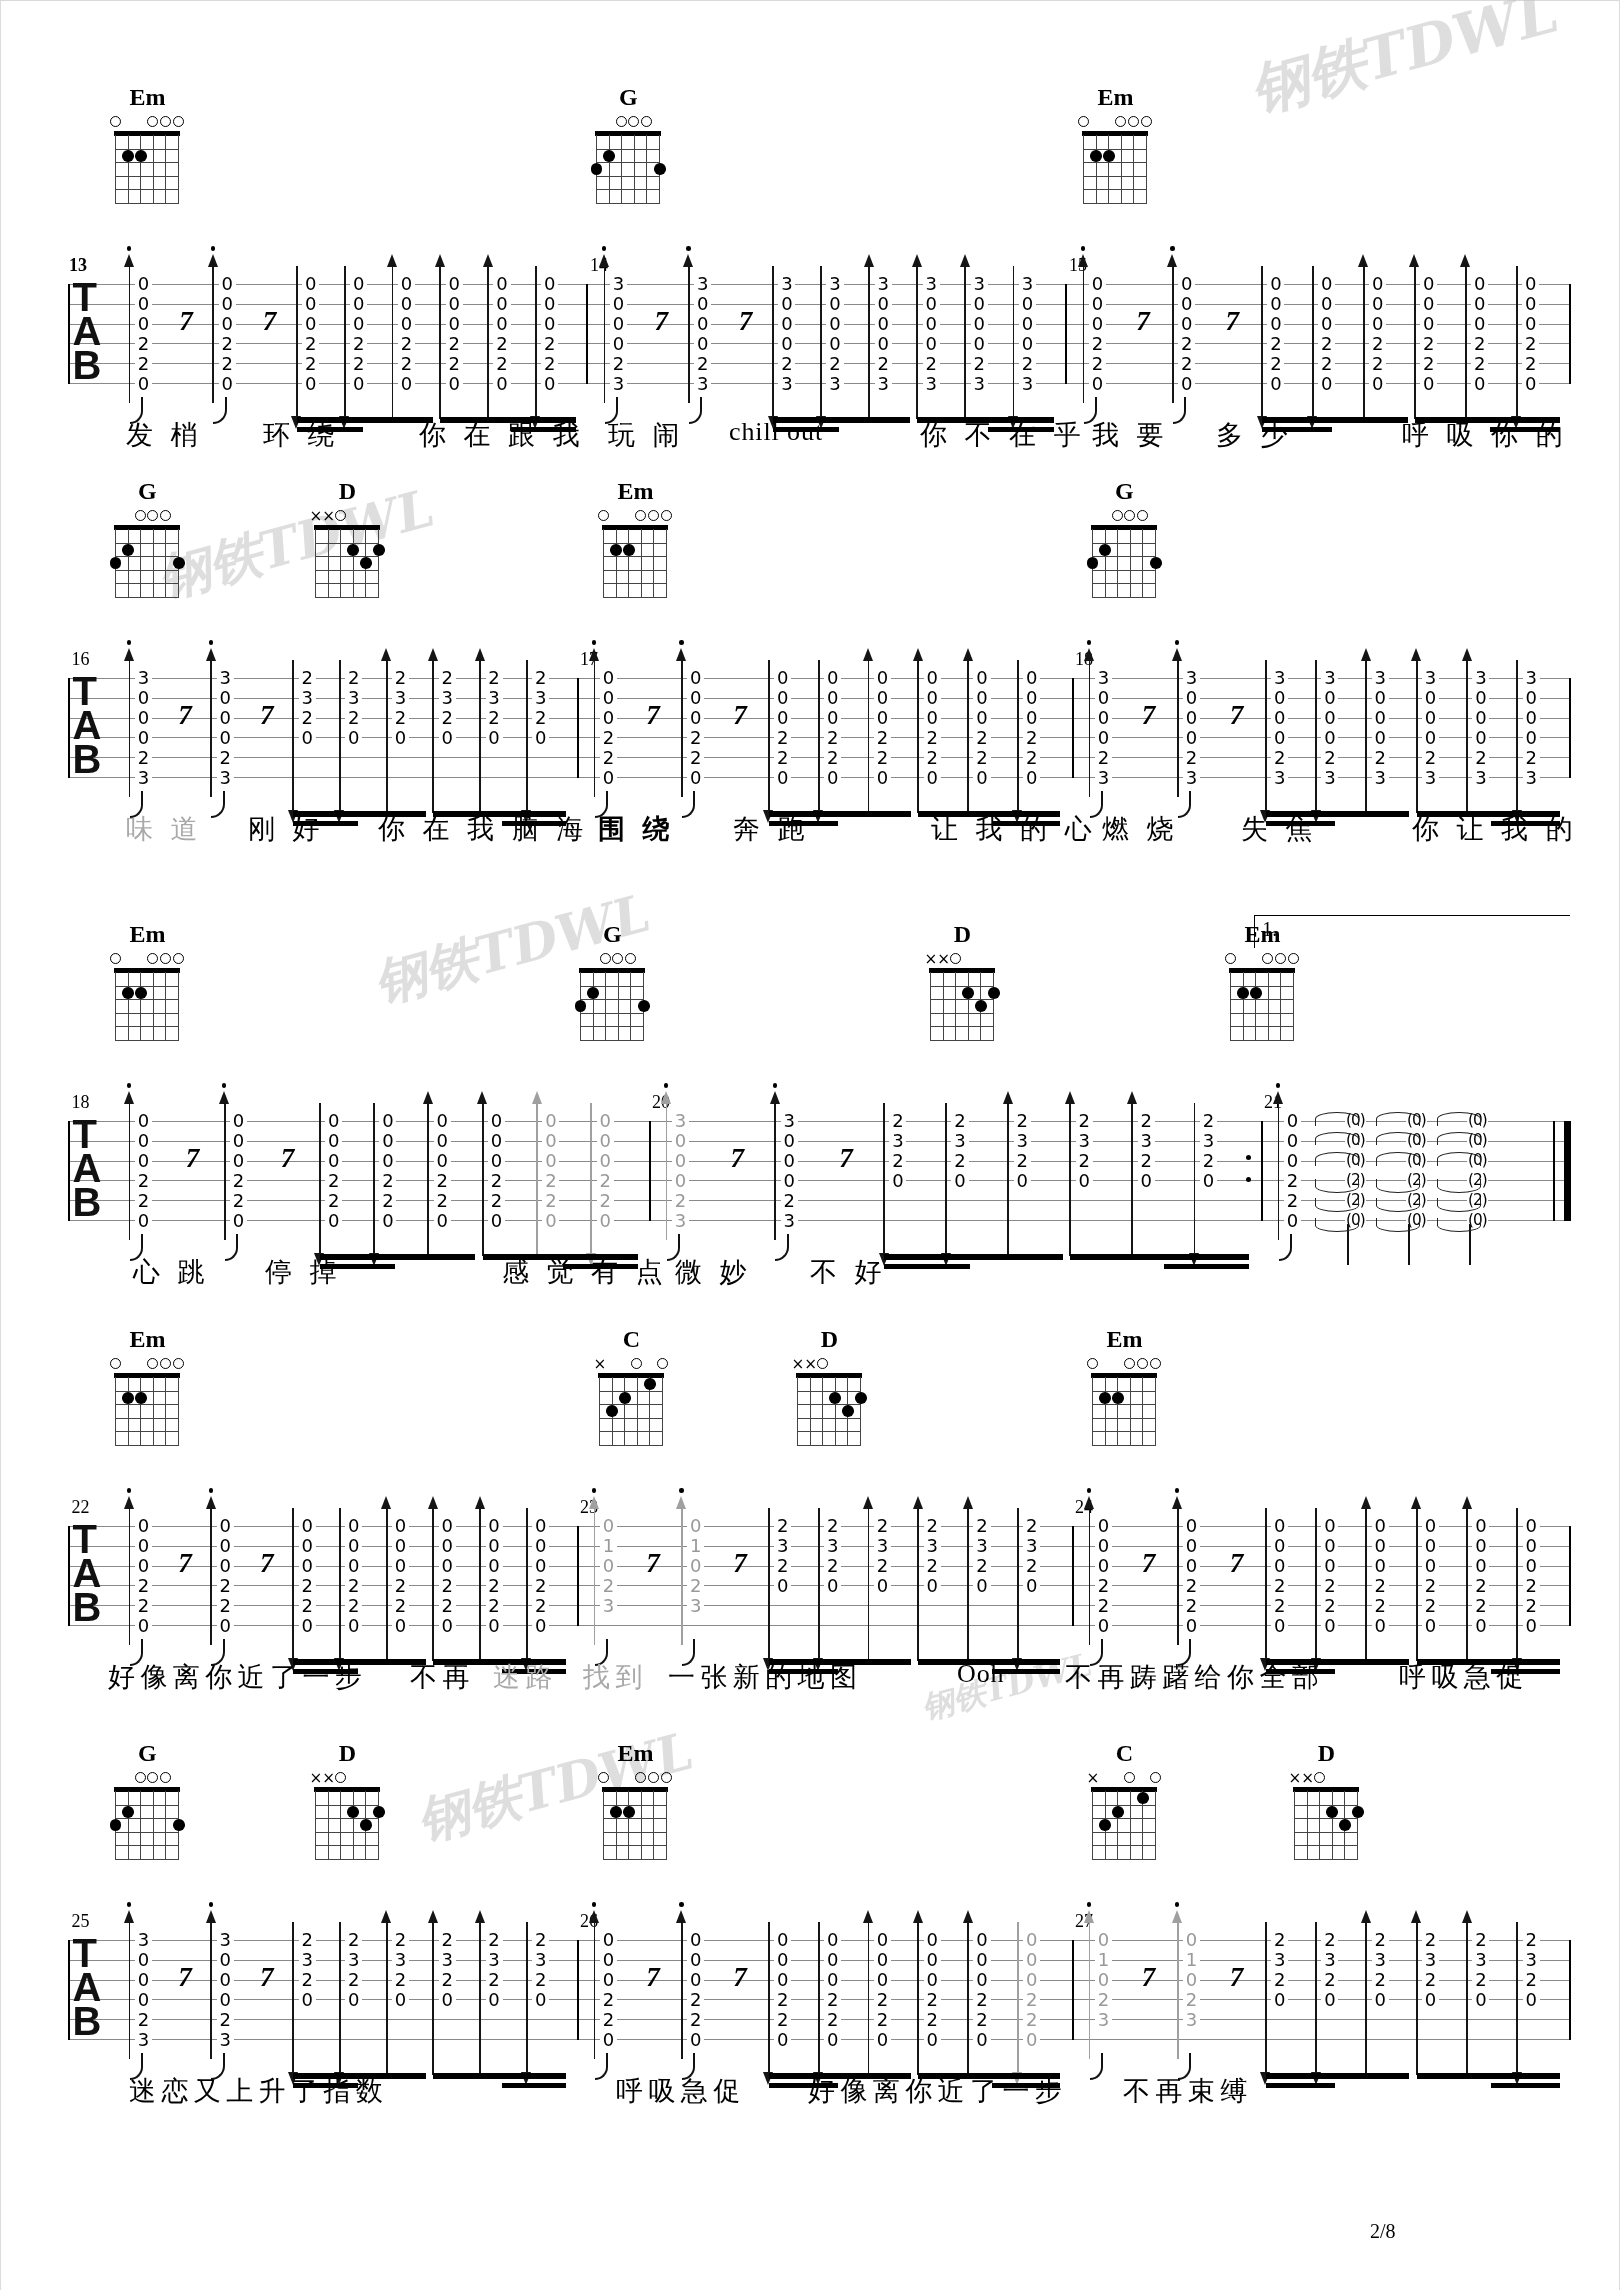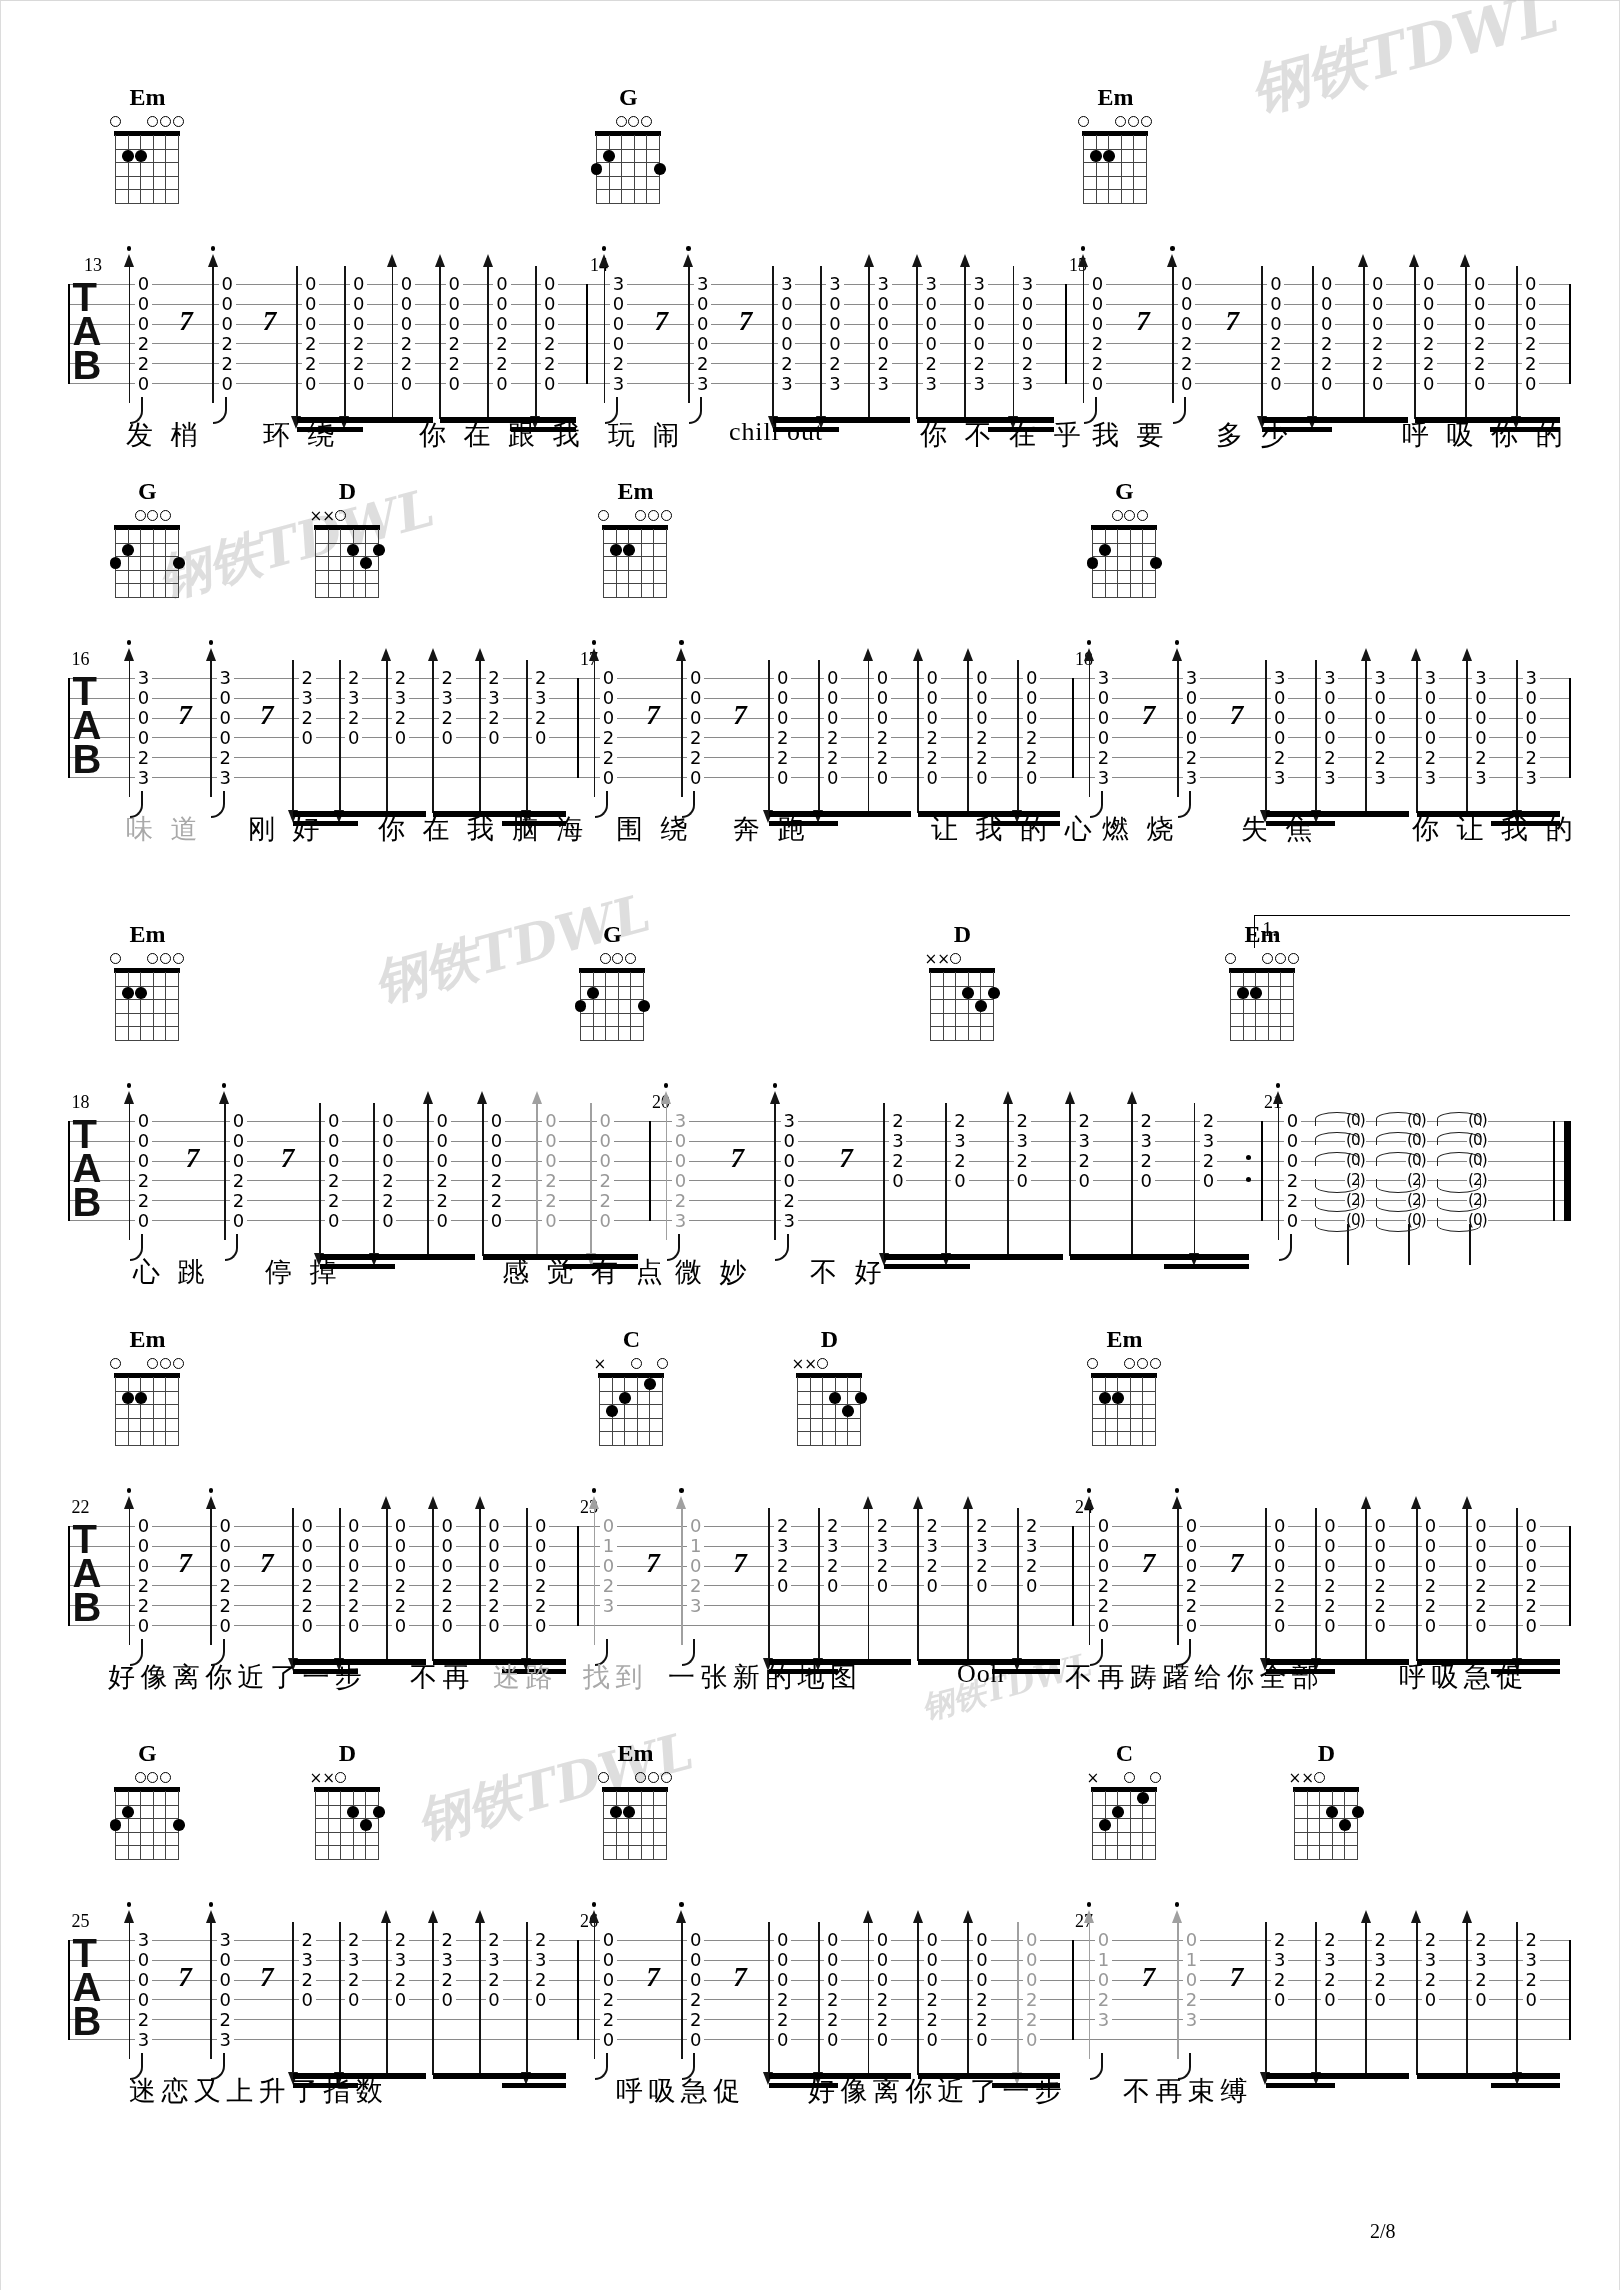--- a/index.html
+++ b/index.html
@@ -145,21 +145,21 @@
       <div class="sline" style="top: 40px;"></div>
       <div class="sline" style="top: 59px;"></div>
       <div class="sline" style="top: 79px;"></div>
       <div class="sline" style="top: 99px;"></div>
       <div class="clef">
         <span>T</span>
         <span>A</span>
         <span>B</span>
       </div>
       <div class="bar" style="left: 0px;"></div>
-      <div class="mnum" style="left: 16px;">13</div>
+      <div class="mnum" style="left: 1px; font-weight: bold;">13</div>
       <div class="evs" style="left: 58px; width: 454px;">
         <div class="col">
           <div class="arr up short"></div>
           <div class="acc"></div>
           <div class="hk"></div>
           <div class="digits">
             <span class="fret on">0</span>
             <span class="fret on">0</span>
             <span class="fret on">0</span>
             <span class="fret on">2</span>
@@ -916,21 +916,21 @@
           </div>
           <div class="beam"></div>
           <div class="beam2" style="right: 3.6px; width: 46%;"></div>
         </div>
       </div>
       <div class="bar" style="left: 1501px;"></div>
     </div>
     <div class="lyr grey" style="left: 126px; top: 811px;">味 道</div>
     <div class="lyr" style="left: 248px; top: 811px;">刚 好</div>
     <div class="lyr" style="left: 378px; top: 811px;">你 在 我 脑 海</div>
-    <div class="lyr" style="left: 616px; top: 811px;">围 绕</div>
+    <div class="lyr" style="left: 598px; top: 811px; font-weight: bold;">围 绕</div>
     <div class="lyr" style="left: 733px; top: 811px;">奔 跑</div>
     <div class="lyr" style="left: 931px; top: 811px;">让 我 的 心</div>
     <div class="lyr" style="left: 1102px; top: 811px;">燃 烧</div>
     <div class="lyr" style="left: 1241px; top: 811px;">失 焦</div>
     <div class="lyr" style="left: 1412px; top: 811px;">你 让 我 的</div>
     <div class="chord" style="left: 115px; top: 921px; height: 126px;">
       <div class="cname">Em</div>
       <div class="mark" style="left: -5.4px; top: 32px;"></div>
       <div class="mark" style="left: 32px; top: 32px;"></div>
       <div class="mark" style="left: 45px; top: 32px;"></div>

